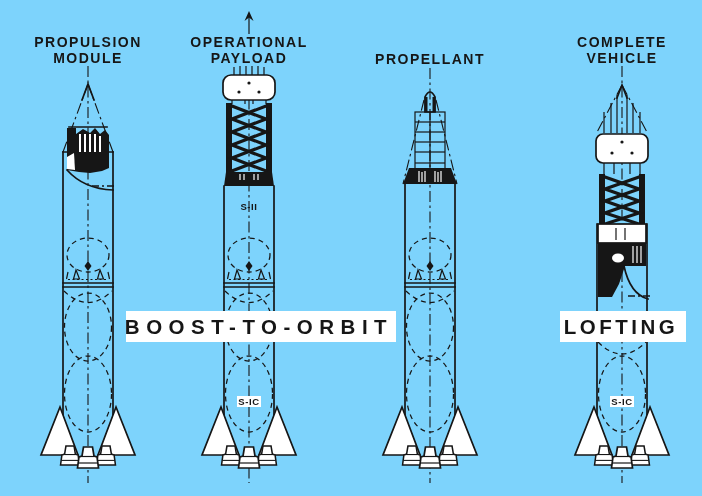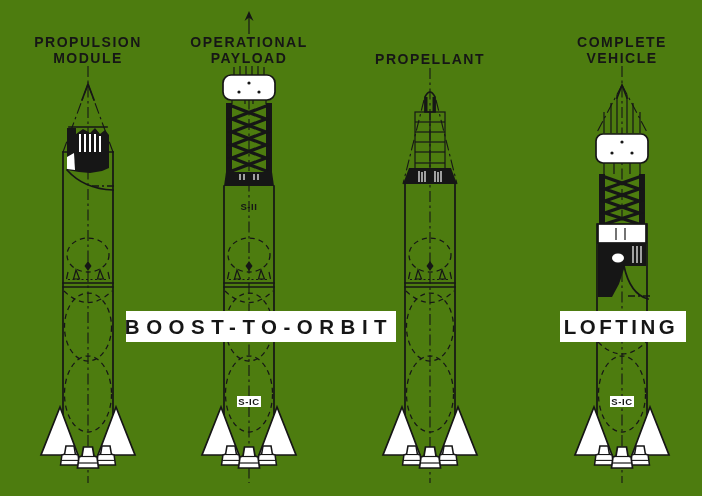--- a/index.html
+++ b/index.html
@@ -1,17 +1,17 @@
 <!DOCTYPE html>
 <html><head>
 <meta charset="utf-8">
 <title>Saturn Vehicle Configurations Diagram</title>
 <style>
   html,body{margin:0;padding:0;background:#ffffff;}
-  .figure{position:relative;width:702px;height:496px;background:#4d7c0f;overflow:hidden;}
+  .figure{position:relative;width:702px;height:496px;background:#7dd3fc;overflow:hidden;}
   svg{display:block;}
   .ln  {stroke:#161616;stroke-width:1.7;fill:none;stroke-linecap:square;}
   .ln2 {stroke:#161616;stroke-width:1.2;fill:none;}
   .thick{stroke:#161616;stroke-width:3;fill:none;}
   .truss{stroke:#161616;stroke-width:3.2;fill:none;stroke-linecap:square;}
   .fb  {fill:#161616;stroke:none;}
   .fw  {fill:#ffffff;stroke:#161616;stroke-width:1.7;stroke-linejoin:miter;}
   .dsh {stroke:#161616;stroke-width:1.25;fill:none;stroke-dasharray:5 4;}
   .dsh2{stroke:#161616;stroke-width:1.1;fill:none;stroke-dasharray:2 2.5;}
   .cl  {stroke:#161616;stroke-width:1.1;fill:none;stroke-dasharray:11 3.5 2.5 3.5;}

